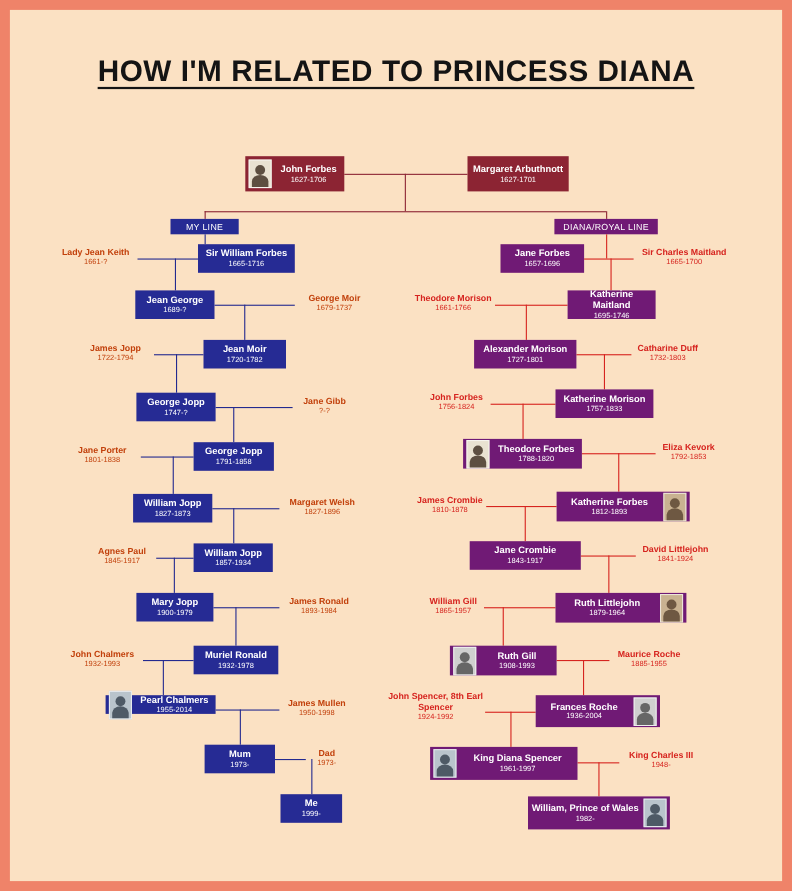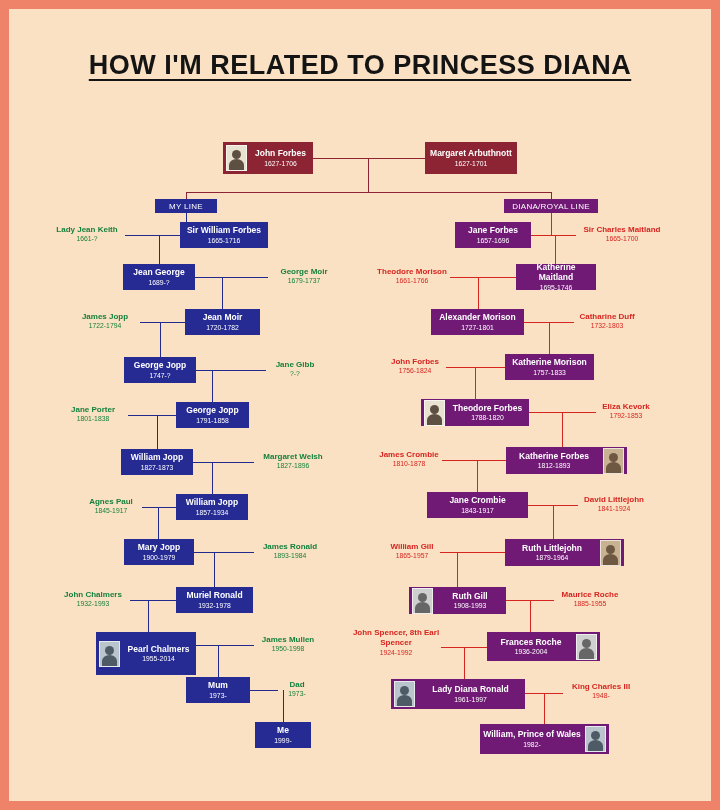--- a/index.html
+++ b/index.html
@@ -11,21 +11,21 @@
   .pbox .dt{font-size:6.8px;line-height:1.35;display:block}
   .withpic{flex-direction:row;gap:4px}
   .withpic .txt{display:flex;flex-direction:column;align-items:center;justify-content:center;flex:1;min-width:0}
   .blue{background:#262b94}
   .red{background:#701a75}
   .maroon{background:#8c2433}
   .lbl{position:absolute;display:flex;align-items:center;justify-content:center;color:#fff;font-weight:400;font-size:8px;letter-spacing:.3px}
   .sp{position:absolute;text-align:center;line-height:1.3}
   .sp .nm{font-weight:700;font-size:8px;display:block}
   .sp .dt{font-size:6.8px;display:block}
-  .t-b{color:#15803d}
+  .t-b{color:#c2410c}
   .t-r{color:#d6241f}
   .ln{position:absolute}
   .h{height:1px}.v{width:1px}
   .c-b{background:#232a8f}.c-r{background:#d6241f}.c-m{background:#8c2433}
   .portrait{width:19px;height:24px;position:relative;overflow:hidden;flex:0 0 auto;border:1px solid rgba(255,255,255,.65)}
   .portrait::before{content:"";position:absolute;left:50%;top:18%;width:9px;height:9px;margin-left:-4.5px;border-radius:50%}
   .portrait::after{content:"";position:absolute;left:50%;top:56%;width:15px;height:12px;margin-left:-7.5px;border-radius:50% 50% 0 0}
   .pt-light{background:#e9e2d1}.pt-light::before,.pt-light::after{background:#5d4f41}
   .pt-sepia{background:#c9b291}.pt-sepia::before,.pt-sepia::after{background:#6e5842}
   .pt-gray{background:#cfcfcf}.pt-gray::before,.pt-gray::after{background:#666}
@@ -112,21 +112,21 @@
     <span class="dt">1857-1934</span>
   </div>
   <div class="pbox blue" style="left:124px;top:539px;width:70px;height:26px">
     <span class="nm">Mary Jopp</span>
     <span class="dt">1900-1979</span>
   </div>
   <div class="pbox blue" style="left:176px;top:587px;width:77px;height:26px">
     <span class="nm">Muriel Ronald</span>
     <span class="dt">1932-1978</span>
   </div>
-  <div class="pbox blue withpic" style="left:96px;top:632px;width:100px;height:43px">
+  <div class="pbox blue withpic" style="left:96px;top:632px;width:100px;height:17px">
     <span class="portrait pt-photo"></span>
     <span class="txt">
       <span class="nm">Pearl Chalmers</span>
       <span class="dt">1955-2014</span>
     </span>
   </div>
   <div class="pbox blue" style="left:186px;top:677px;width:64px;height:26px">
     <span class="nm">Mum</span>
     <span class="dt">1973-</span>
   </div>
@@ -254,21 +254,21 @@
   <div class="pbox red withpic" style="left:487px;top:632px;width:113px;height:29px">
     <span class="txt">
       <span class="nm">Frances Roche</span>
       <span class="dt">1936-2004</span>
     </span>
     <span class="portrait pt-gray"></span>
   </div>
   <div class="pbox red withpic" style="left:391px;top:679px;width:134px;height:30px">
     <span class="portrait pt-photo"></span>
     <span class="txt">
-      <span class="nm">Lady Diana Ronald</span>
+      <span class="nm">King Diana Spencer</span>
       <span class="dt">1961-1997</span>
     </span>
   </div>
   <div class="pbox red withpic" style="left:480px;top:724px;width:129px;height:30px">
     <span class="txt">
       <span class="nm">William, Prince of Wales</span>
       <span class="dt">1982-</span>
     </span>
     <span class="portrait pt-photo"></span>
   </div>

